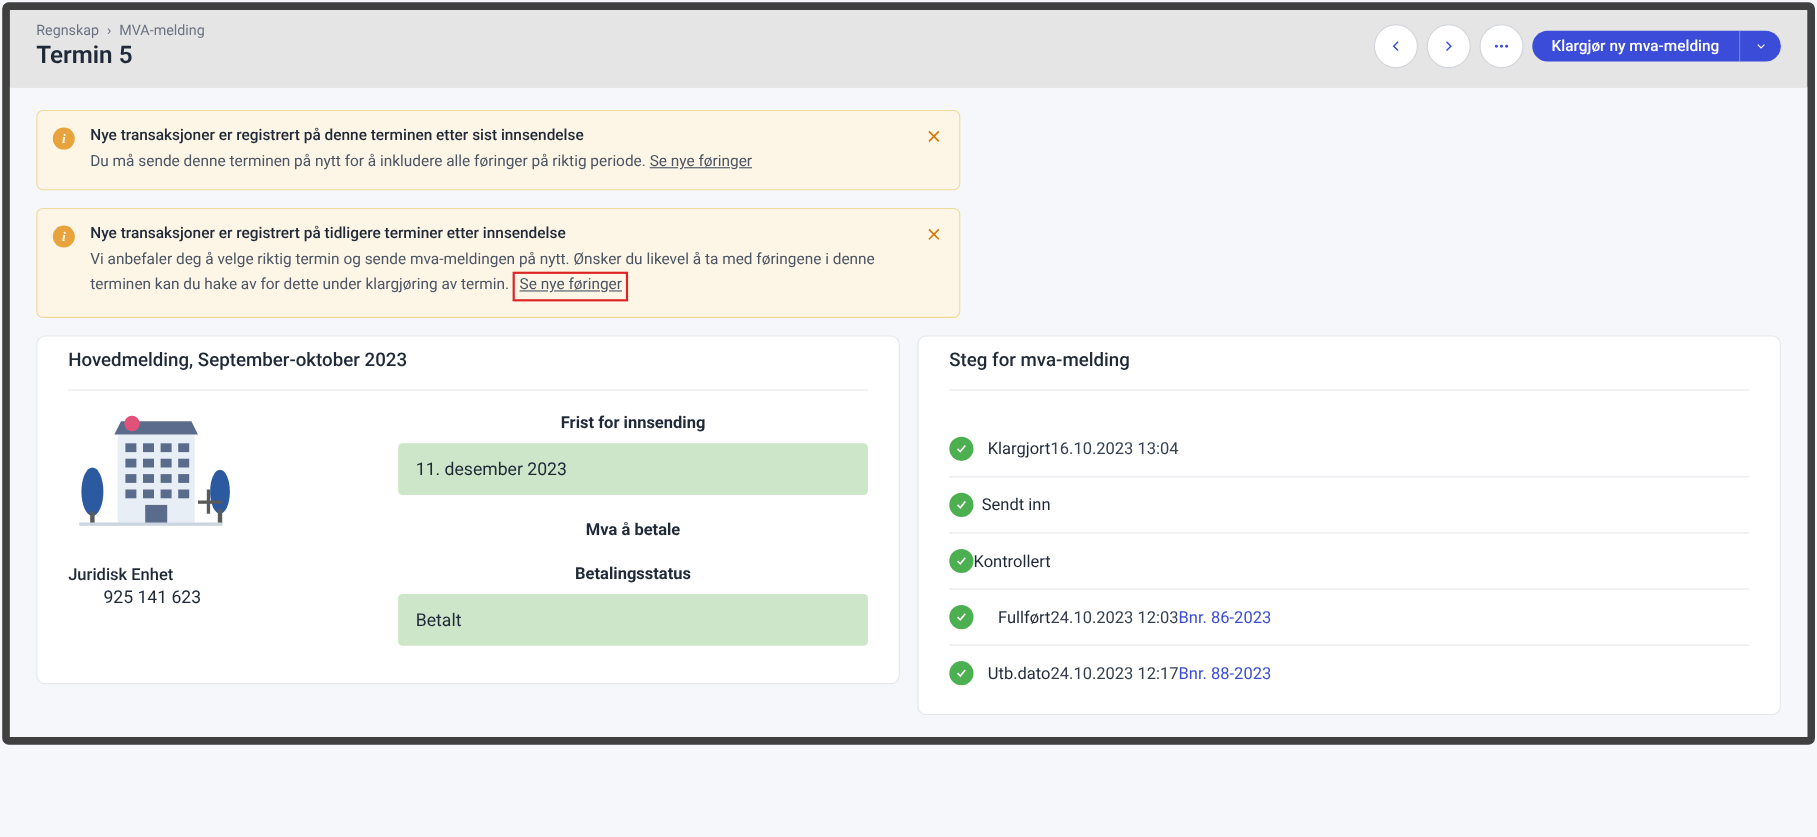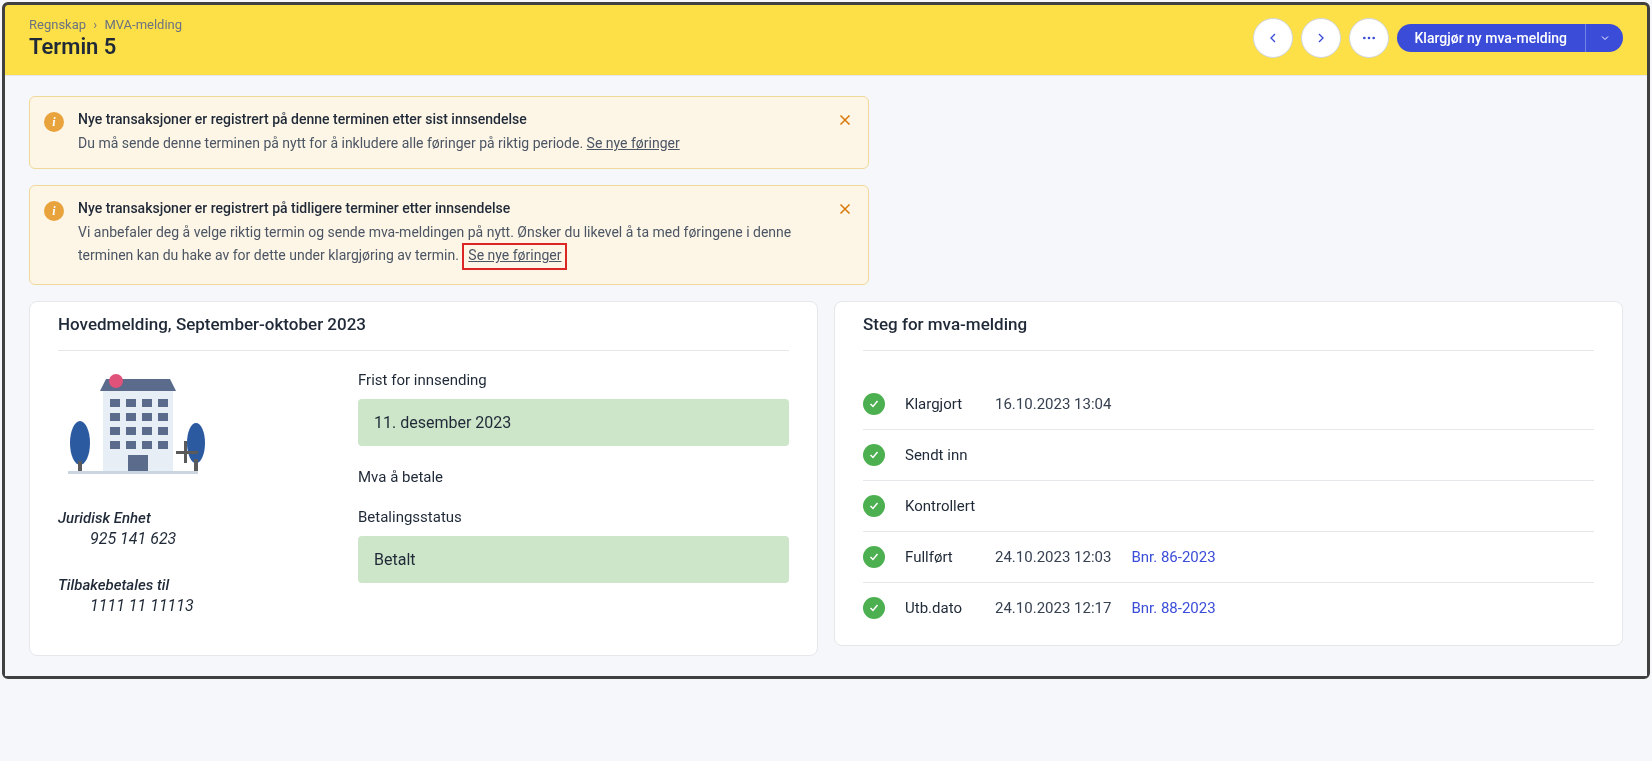--- a/index.html
+++ b/index.html
@@ -1,17 +1,17 @@
 <!DOCTYPE html>
 <html><head>
 <meta charset="utf-8">
 <style>
   * { box-sizing: border-box; margin: 0; padding: 0; }
   body { font-family: -apple-system, BlinkMacSystemFont, "Segoe UI", Roboto, sans-serif; background: #f5f7fa; color: #1f2937; }
-  .page { border: 3px solid #404040; border-radius: 6px; background: #fde047; margin: 2px; }
+  .page { border: 7px solid #404040; border-radius: 6px; background: #e5e5e5; margin: 2px; }
   .header { display: flex; justify-content: space-between; align-items: center; padding: 12px 24px 16px; border-bottom: 1px solid #e5e7eb; }
   .breadcrumb { font-size: 13px; color: #6b7280; margin-bottom: 2px; }
   .breadcrumb .sep { margin: 0 4px; }
   .page-title { font-size: 22px; font-weight: 600; color: #1f2937; }
   .header-actions { display: flex; gap: 8px; align-items: center; }
   .icon-btn { width: 40px; height: 40px; border: 1px solid #d1d5db; border-radius: 50%; background: #fff; display: flex; align-items: center; justify-content: center; cursor: pointer; }
   .icon-btn svg { width: 16px; height: 16px; stroke: #3b4dd8; fill: none; stroke-width: 2; }
   .icon-btn.more svg { fill: #3b4dd8; stroke: none; }
   .primary-btn { display: flex; align-items: stretch; background: #3b4dd8; border-radius: 20px; overflow: hidden; height: 28px; }
   .primary-btn .label { color: #fff; font-size: 14px; font-weight: 500; padding: 0 18px; display: flex; align-items: center; cursor: pointer; }
@@ -31,29 +31,29 @@
   .panels { display: flex; gap: 16px; margin-top: 14px; align-items: flex-start; }
   .panel { background: #fff; border: 1px solid #e5e7eb; border-radius: 8px; padding: 12px 28px; }
   .panel-left { flex: 1; }
   .panel-right { flex: 1; }
   .panel-title { font-size: 17px; font-weight: 500; padding-bottom: 16px; border-bottom: 1px solid #e5e7eb; }
 
   .main-body { display: flex; gap: 40px; margin-top: 20px; }
   .left-col { width: 260px; }
   .right-col { flex: 1; }
   .building-img { width: 150px; height: 110px; margin-bottom: 28px; }
-  .info-block { margin-bottom: 28px; font-style: italic; }
+  .info-block { margin-bottom: 28px; }
   .info-label { font-size: 15px; font-weight: 500; color: #1f2937; margin-bottom: 2px; }
   .info-value { font-size: 16px; color: #1f2937; margin-left: 32px; }
   .field-block { margin-bottom: 22px; }
-  .field-label { font-size: 15px; font-weight: 400; margin-bottom: 10px; }
+  .field-label { font-size: 15px; font-weight: 700; margin-bottom: 10px; text-align: center; }
   .field-box { background: #cde5c8; border-radius: 4px; padding: 14px 16px; font-size: 16px; }
 
   .steps { margin-top: 28px; }
-  .step { display: flex; align-items: center; gap: 20px; padding: 14px 0; border-bottom: 1px solid #e5e7eb; }
+  .step { display: flex; align-items: center; padding: 14px 0; border-bottom: 1px solid #e5e7eb; text-align: right; }
   .step:last-child { border-bottom: none; }
   .check-icon { width: 22px; height: 22px; border-radius: 50%; background: #4caf50; display: flex; align-items: center; justify-content: center; flex-shrink: 0; }
   .check-icon svg { width: 12px; height: 12px; stroke: #fff; stroke-width: 3; fill: none; }
   .step-label { font-size: 15px; width: 70px; }
   .step-date { font-size: 15px; color: #374151; }
   .step-link { font-size: 15px; color: #3b4dd8; cursor: pointer; }
 </style>
 </head>
 <body>
 
@@ -161,24 +161,20 @@
                 <rect x="70" y="84" width="20" height="18" fill="#5a6b8c"></rect>
                 <rect x="118" y="80" width="22" height="3" fill="#5a5a5a"></rect>
                 <rect x="126" y="70" width="3" height="22" fill="#5a5a5a"></rect>
                 <rect x="10" y="100" width="130" height="3" fill="#cbd5e0"></rect>
               </svg>
             </div>
             <div class="info-block">
               <div class="info-label">Juridisk Enhet</div>
               <div class="info-value">925 141 623</div>
             </div>
-            <div class="info-block">
-              <div class="info-label">Tilbakebetales til</div>
-              <div class="info-value">1111 11 11113</div>
-            </div>
           </div>
           <div class="right-col">
             <div class="field-block">
               <div class="field-label">Frist for innsending</div>
               <div class="field-box">11. desember 2023</div>
             </div>
             <div class="field-block">
               <div class="field-label">Mva å betale</div>
             </div>
             <div class="field-block">

